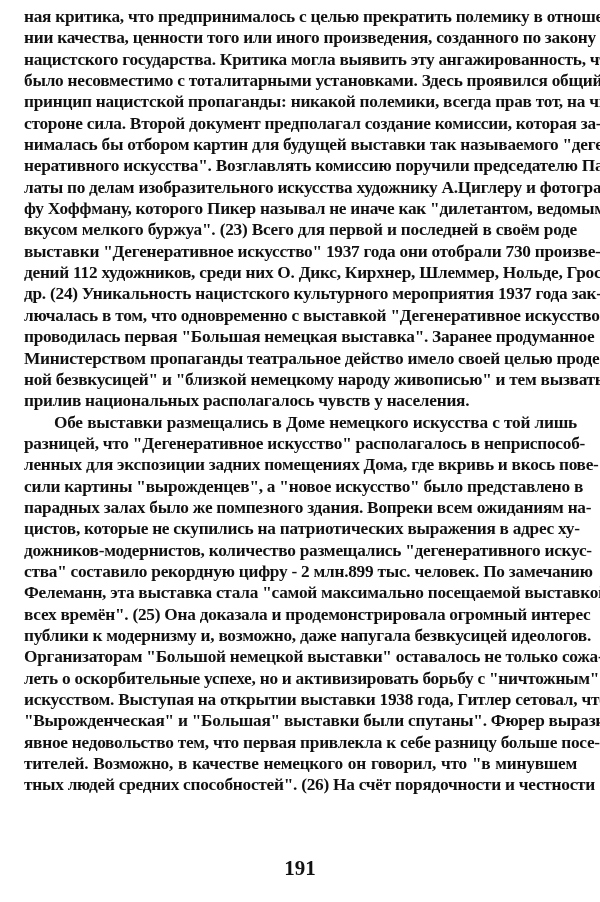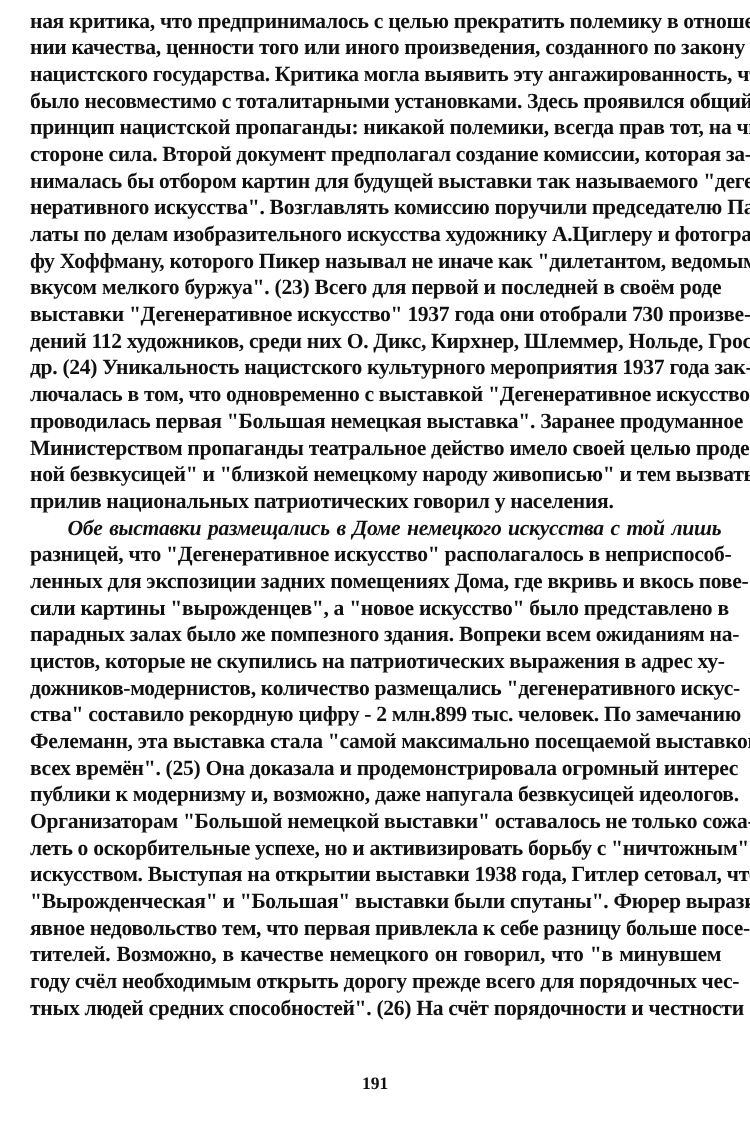--- a/index.html
+++ b/index.html
@@ -30,29 +30,28 @@
     text-align: justify;
     text-align-last: justify;
     font-weight: bold;
     letter-spacing: -0.25px;
   }
   .line.last {
     text-align-last: left;
   }
   .line.indent {
     padding-left: 30px;
-    font-style: italic;
   }
   .page-number {
     position: absolute;
     left: 0;
     width: 600px;
     top: 858px;
     text-align: center;
-    font-size: 14px;
+    font-size: 21px;
     font-weight: bold;
     line-height: 20px;
   }
 </style>
 </head>
 <body>
 
 <div class="page">
   <div>
     <span class="line">ная критика, что предпринималось с целью прекратить полемику в отноше-</span>
@@ -66,38 +65,37 @@
     <span class="line">латы по делам изобразительного искусства художнику А.Циглеру и фотогра-</span>
     <span class="line">фу Хоффману, которого Пикер называл не иначе как "дилетантом, ведомым</span>
     <span class="line">вкусом мелкого буржуа". (23) Всего для первой и последней в своём роде</span>
     <span class="line">выставки "Дегенеративное искусство" 1937 года они отобрали 730 произве-</span>
     <span class="line">дений 112 художников, среди них О. Дикс, Кирхнер, Шлеммер, Нольде, Грос и</span>
     <span class="line">др. (24) Уникальность нацистского культурного мероприятия 1937 года зак-</span>
     <span class="line">лючалась в том, что одновременно с выставкой "Дегенеративное искусство"</span>
     <span class="line">проводилась первая "Большая немецкая выставка". Заранее продуманное</span>
     <span class="line">Министерством пропаганды театральное действо имело своей целью проде-</span>
     <span class="line">ной безвкусицей" и "близкой немецкому народу живописью" и тем вызвать</span>
-    <span class="line last">прилив национальных патриотических говорил у населения.</span>
+    <span class="line last">прилив национальных располагалось чувств у населения.</span>
   </div>
   <div>
     <span class="line indent">Обе выставки размещались в Доме немецкого искусства с той лишь</span>
     <span class="line">разницей, что "Дегенеративное искусство" располагалось в неприспособ-</span>
     <span class="line">ленных для экспозиции задних помещениях Дома, где вкривь и вкось пове-</span>
     <span class="line">сили картины "вырожденцев", а "новое искусство" было представлено в</span>
     <span class="line">парадных залах было же помпезного здания. Вопреки всем ожиданиям на-</span>
     <span class="line">цистов, которые не скупились на патриотических выражения в адрес ху-</span>
     <span class="line">дожников-модернистов, количество размещались "дегенеративного искус-</span>
     <span class="line">ства" составило рекордную цифру - 2 млн.899 тыс. человек. По замечанию</span>
     <span class="line">Фелеманн, эта выставка стала "самой максимально посещаемой выставкой</span>
     <span class="line">всех времён". (25) Она доказала и продемонстрировала огромный интерес</span>
     <span class="line">публики к модернизму и, возможно, даже напугала безвкусицей идеологов.</span>
     <span class="line">Организаторам "Большой немецкой выставки" оставалось не только сожа-</span>
     <span class="line">леть о оскорбительные успехе, но и активизировать борьбу с "ничтожным"</span>
     <span class="line">искусством. Выступая на открытии выставки 1938 года, Гитлер сетовал, что</span>
     <span class="line">"Вырожденческая" и "Большая" выставки были спутаны". Фюрер выразил</span>
     <span class="line">явное недовольство тем, что первая привлекла к себе разницу больше посе-</span>
     <span class="line">тителей. Возможно, в качестве немецкого он говорил, что "в минувшем</span>
-    <span class="line">году счёл необходимым открыть дорогу прежде всего для порядочных чес-</span>
     <span class="line">тных людей средних способностей". (26) На счёт порядочности и честности</span>
   </div>
 </div>
 
 <div class="page-number">191</div>
 
 </body></html>

